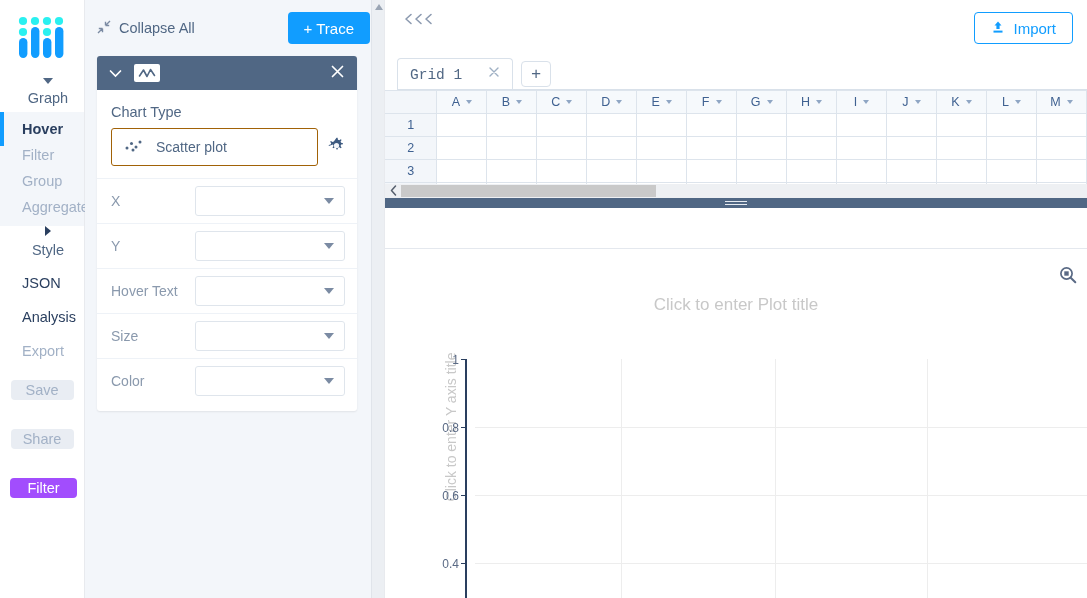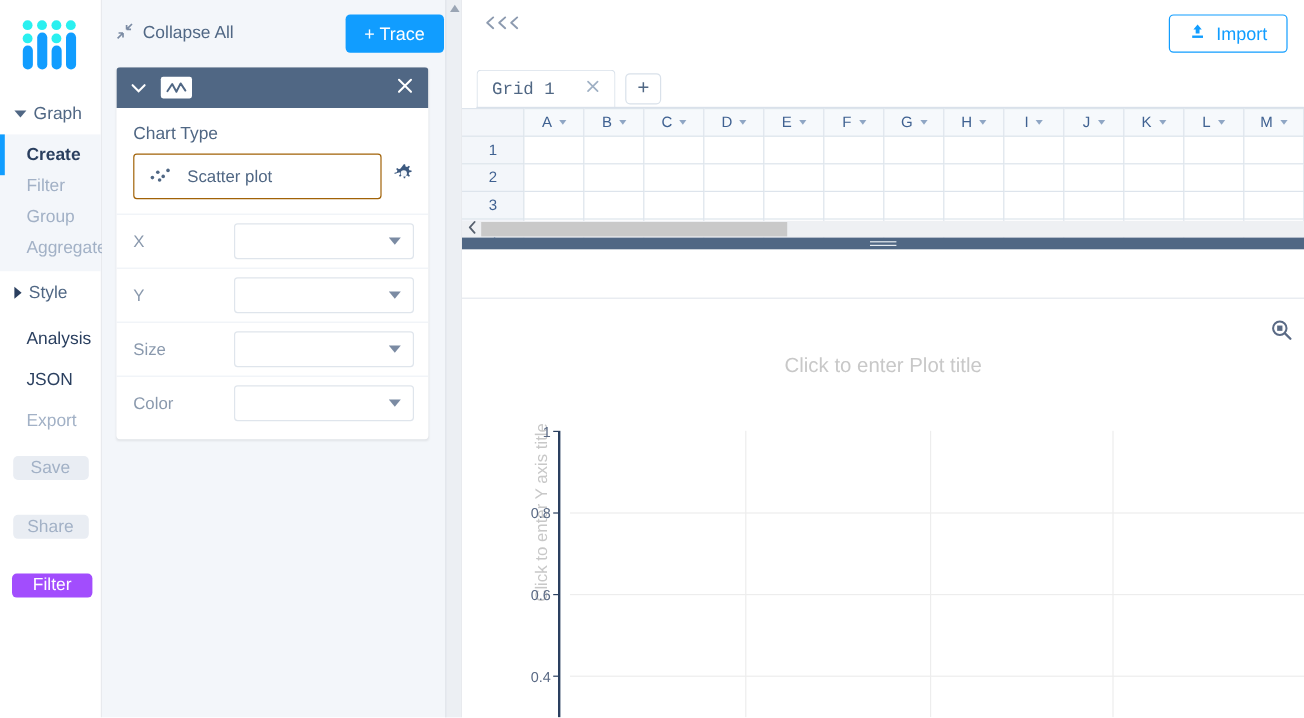--- a/index.html
+++ b/index.html
@@ -16,21 +16,21 @@
     width: 85px; height: 598px; background: #ffffff;
     border-right: 1px solid #e8eaee;
     display: flex; flex-direction: column; align-items: center;
     flex: 0 0 85px; position: relative;
   }
   .logo { margin-top: 14px; width: 56px; height: 50px; position: relative; }
   .nav-section { width: 100%; }
   .nav-group-head {
     display: flex; align-items: center; gap: 6px;
     padding: 0 0 0 12px; height: 34px;
-    color: #506784; font-size: 14.5px; cursor: pointer;
+    color: #506784; font-size: 14.5px; cursor: pointer; flex-direction: column;
   }
   .nav-group-head .tri { width: 0; height: 0; }
   .tri-down { border-left: 5px solid transparent; border-right: 5px solid transparent; border-top: 6px solid #506784; }
   .tri-right { border-top: 5px solid transparent; border-bottom: 5px solid transparent; border-left: 6px solid #2a3f5f; }
   .nav-sub { background: #f3f6fa; width: 100%; padding: 4px 0 6px 0; }
   .nav-item {
     height: 26px; display: flex; align-items: center;
     padding-left: 22px; font-size: 14.5px; color: #a2b1c6; cursor: pointer;
     position: relative;
   }
@@ -218,21 +218,21 @@
       </svg>
     </div>
 
     <div class="nav-section" style="margin-top:14px;">
       <div class="nav-group-head">
         <span class="tri tri-down"></span>
         <span>Graph</span>
       </div>
       <div class="nav-sub">
         <div class="nav-item active">
-          <span>Create</span>
+          <span>Hover</span>
         </div>
         <div class="nav-item">
           <span>Filter</span>
         </div>
         <div class="nav-item">
           <span>Group</span>
         </div>
         <div class="nav-item">
           <span>Aggregate</span>
         </div>
@@ -241,24 +241,24 @@
 
     <div class="nav-section">
       <div class="nav-group-head" style="height:36px;">
         <span class="tri tri-right"></span>
         <span>Style</span>
       </div>
     </div>
 
     <div class="nav-section" style="margin-top:4px;">
       <div class="nav-plain">
+        <span>JSON</span>
+      </div>
+      <div class="nav-plain">
         <span>Analysis</span>
-      </div>
-      <div class="nav-plain">
-        <span>JSON</span>
       </div>
       <div class="nav-plain muted">
         <span>Export</span>
       </div>
     </div>
 
     <div class="btn-stack" style="margin-top:12px;">
       <button class="sbtn disabled">Save</button>
       <button class="sbtn disabled">Share</button>
       <button class="sbtn upgrade" style="width:67px;">Filter</button>
@@ -330,20 +330,26 @@
             <span class="caret"></span>
           </div>
         </div>
         <div class="field-row">
           <div class="field-label">Y</div>
           <div class="field-select">
             <span class="caret"></span>
           </div>
         </div>
         <div class="field-row">
+          <div class="field-label">Hover Text</div>
+          <div class="field-select">
+            <span class="caret"></span>
+          </div>
+        </div>
+        <div class="field-row">
           <div class="field-label">Size</div>
           <div class="field-select">
             <span class="caret"></span>
           </div>
         </div>
         <div class="field-row">
           <div class="field-label">Color</div>
           <div class="field-select">
             <span class="caret"></span>
           </div>

